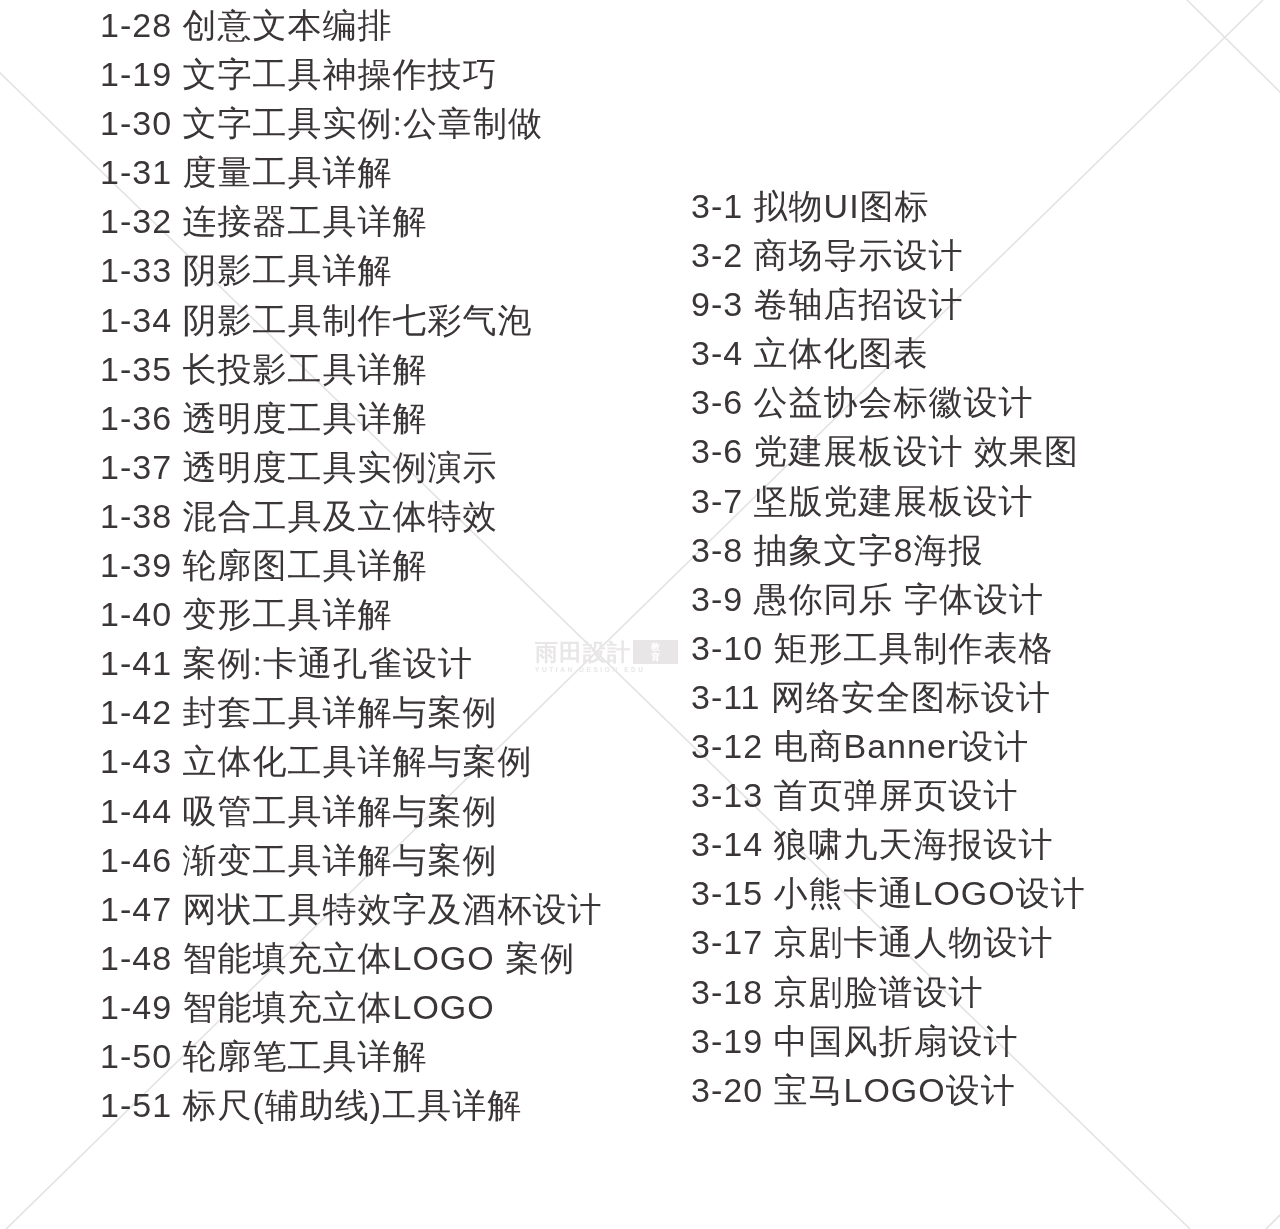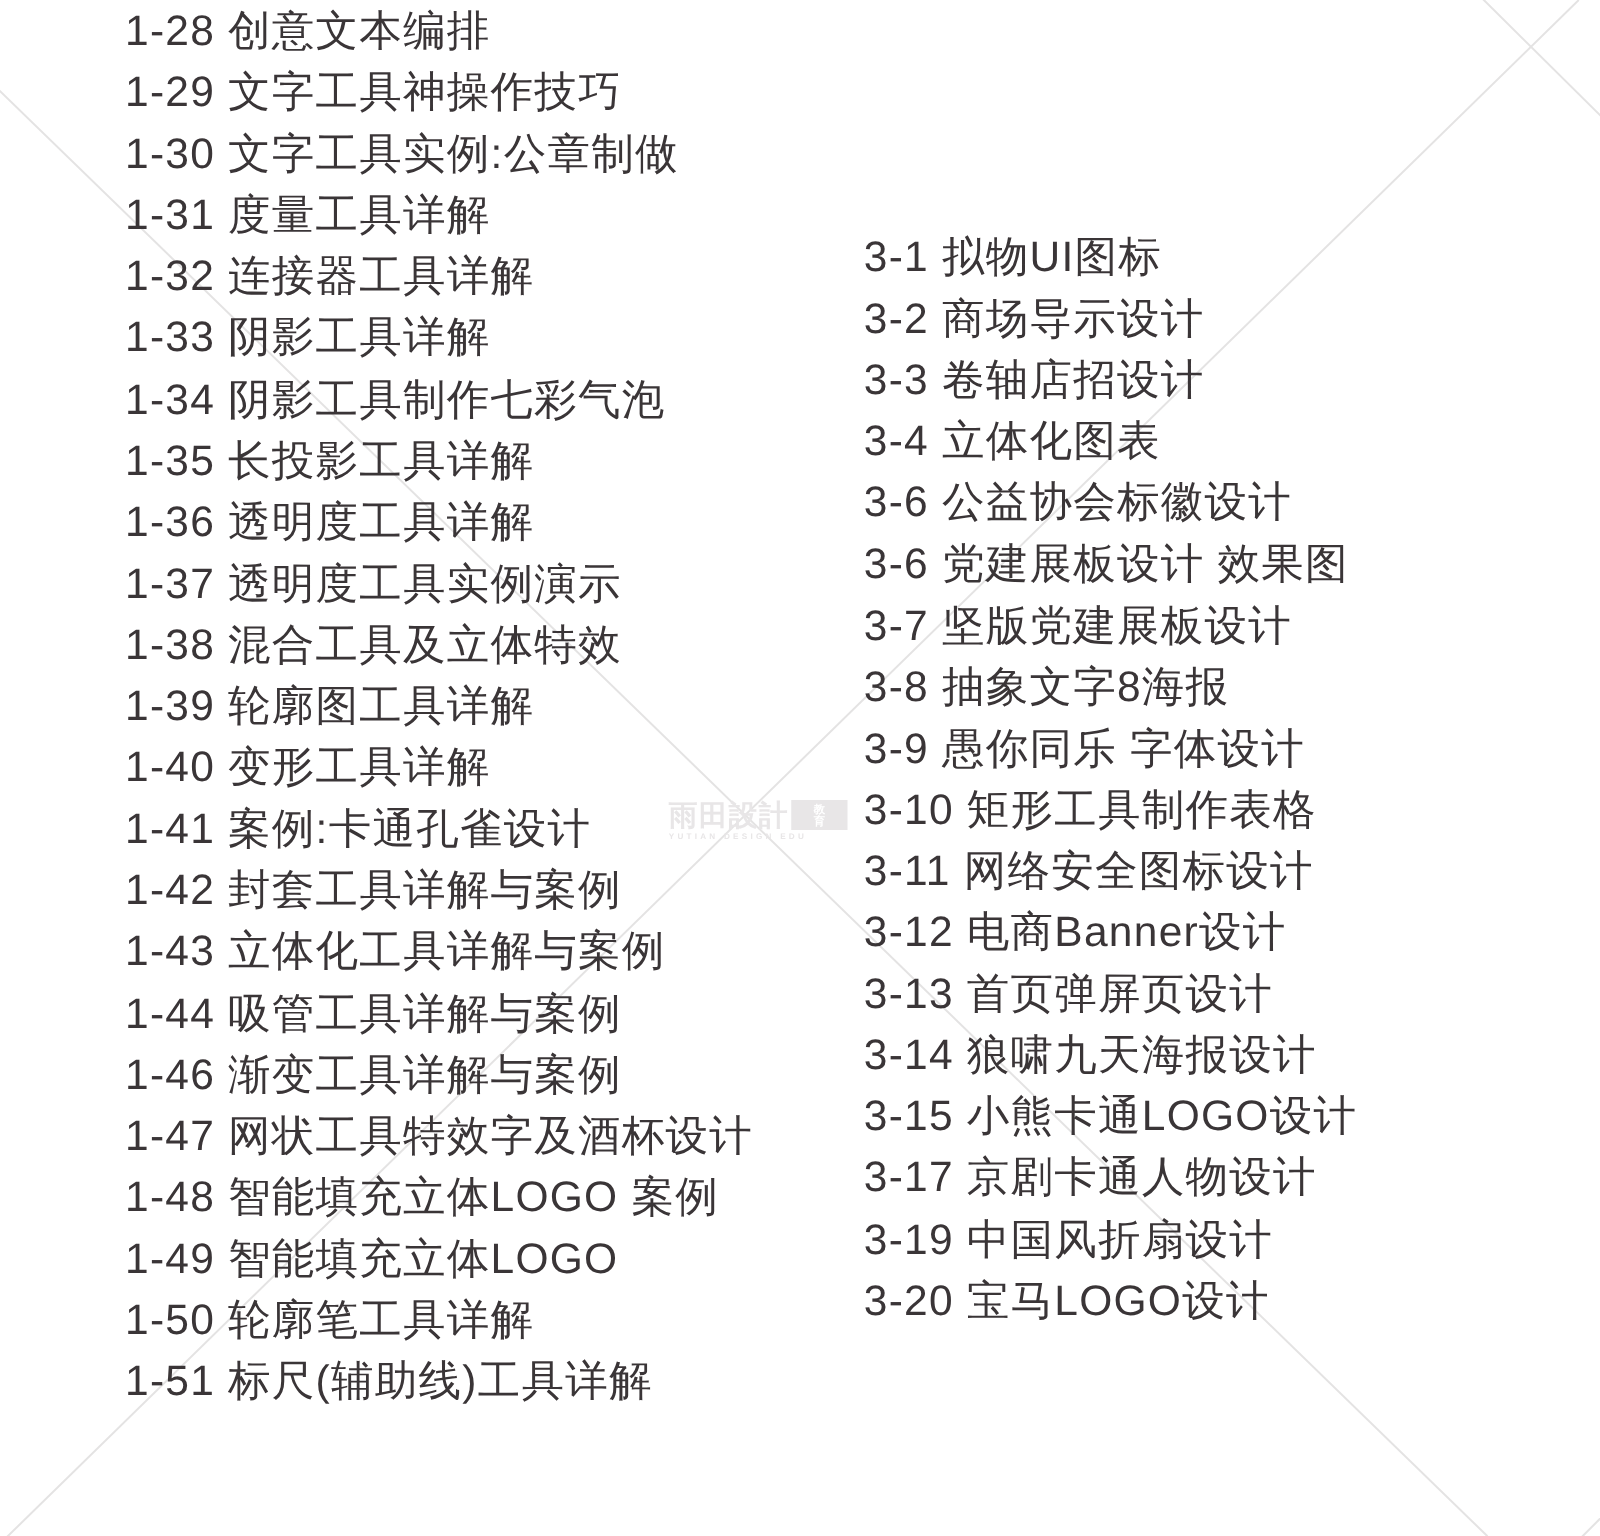--- a/index.html
+++ b/index.html
@@ -86,21 +86,21 @@
     <line x1="-75" y1="0" x2="1190" y2="1229"></line>
     <line x1="1263" y1="0" x2="0" y2="1235"></line>
     <line x1="1182" y1="-5" x2="1288" y2="100"></line>
     <line x1="1292" y1="1203" x2="1240" y2="1255"></line>
   </svg>
 
   <div class="col col-left">
 
       <div class="row">1-28 创意文本编排</div>
 
-      <div class="row">1-29 文字工具神操作技巧</div>
+      <div class="row">1-19 文字工具神操作技巧</div>
 
       <div class="row">1-30 文字工具实例:公章制做</div>
 
       <div class="row">1-31 度量工具详解</div>
 
       <div class="row">1-32 连接器工具详解</div>
 
       <div class="row">1-33 阴影工具详解</div>
 
       <div class="row">1-34 阴影工具制作七彩气泡</div>
@@ -138,21 +138,21 @@
 
       <div class="row">1-51 标尺(辅助线)工具详解</div>
     </div>
 
   <div class="col col-right">
 
       <div class="row">3-1 拟物UI图标</div>
 
       <div class="row">3-2 商场导示设计</div>
 
-      <div class="row">3-3 卷轴店招设计</div>
+      <div class="row">9-3 卷轴店招设计</div>
 
       <div class="row">3-4 立体化图表</div>
 
       <div class="row">3-6 公益协会标徽设计</div>
 
       <div class="row">3-6 党建展板设计 效果图</div>
 
       <div class="row">3-7 坚版党建展板设计</div>
 
       <div class="row">3-8 抽象文字8海报</div>
@@ -167,20 +167,21 @@
 
       <div class="row">3-13 首页弹屏页设计</div>
 
       <div class="row">3-14 狼啸九天海报设计</div>
 
       <div class="row">3-15 小熊卡通LOGO设计</div>
 
 
       <div class="row">3-17 京剧卡通人物设计</div>
 
+      <div class="row">3-18 京剧脸谱设计</div>
 
       <div class="row">3-19 中国风折扇设计</div>
 
       <div class="row">3-20 宝马LOGO设计</div>
     </div>
 
   <div class="watermark">
     <div class="wm-top">
       <span class="wm-text">雨田設計</span>
       <span class="wm-badge">教育</span>

